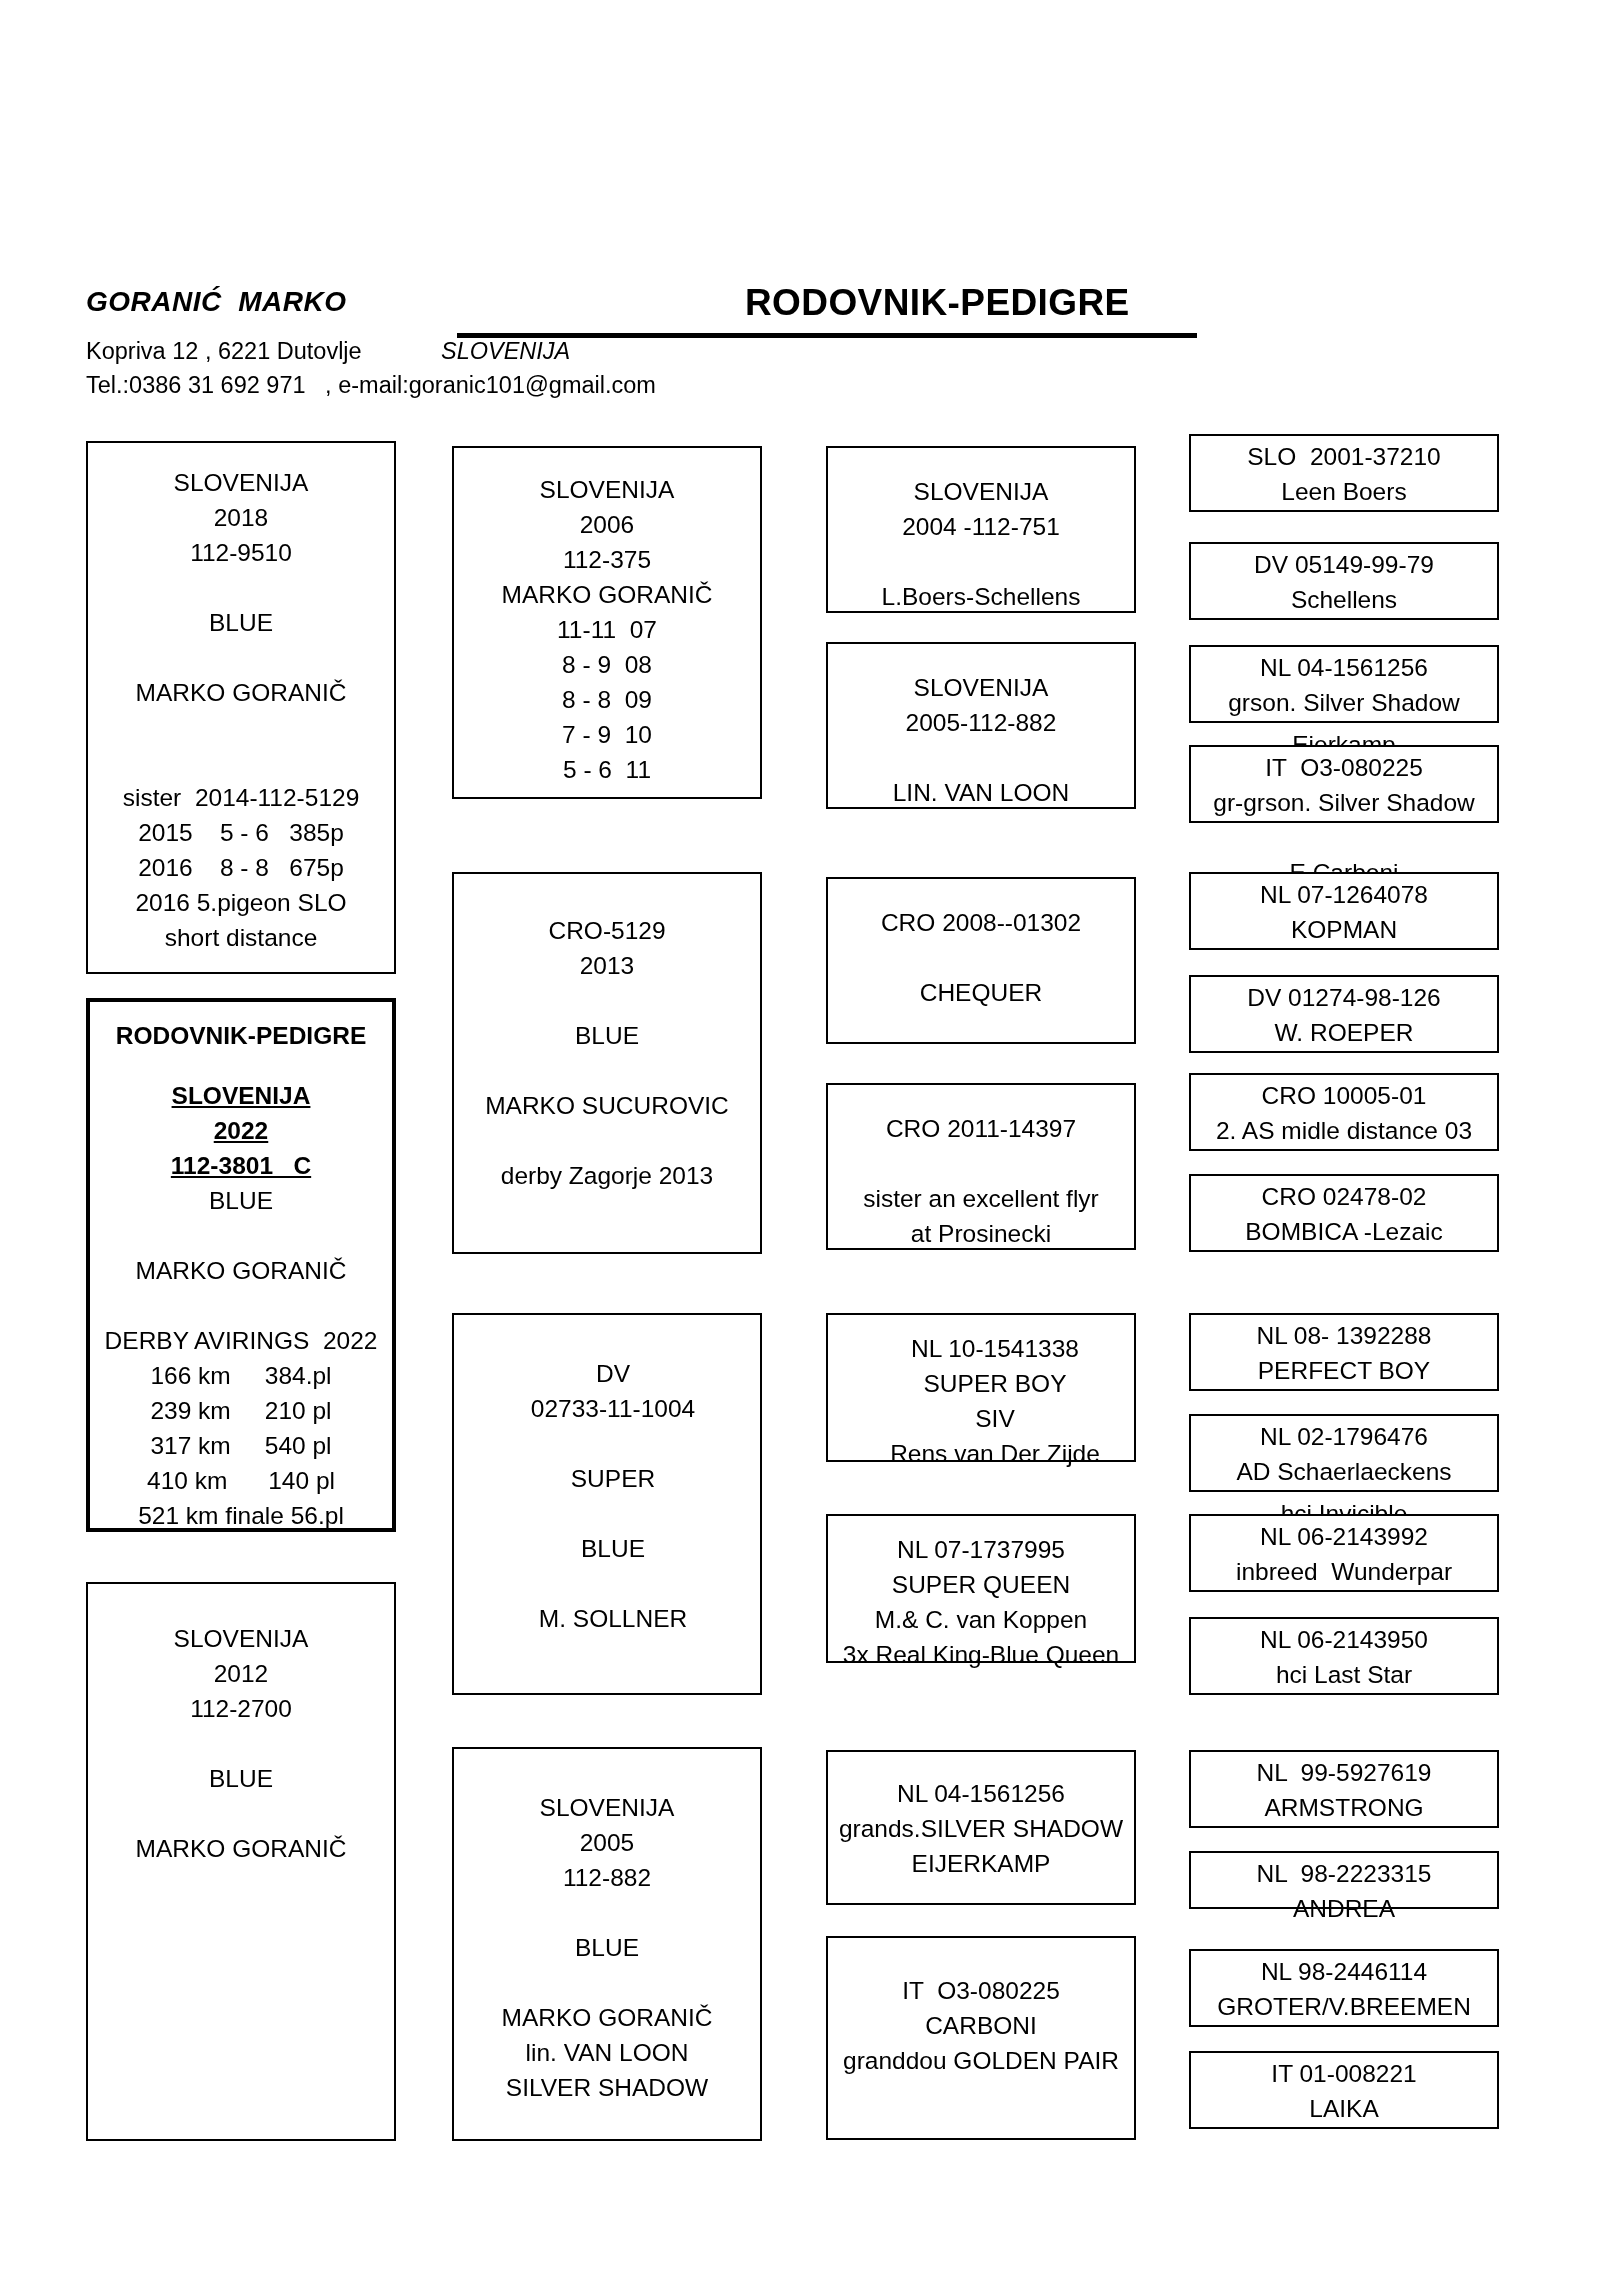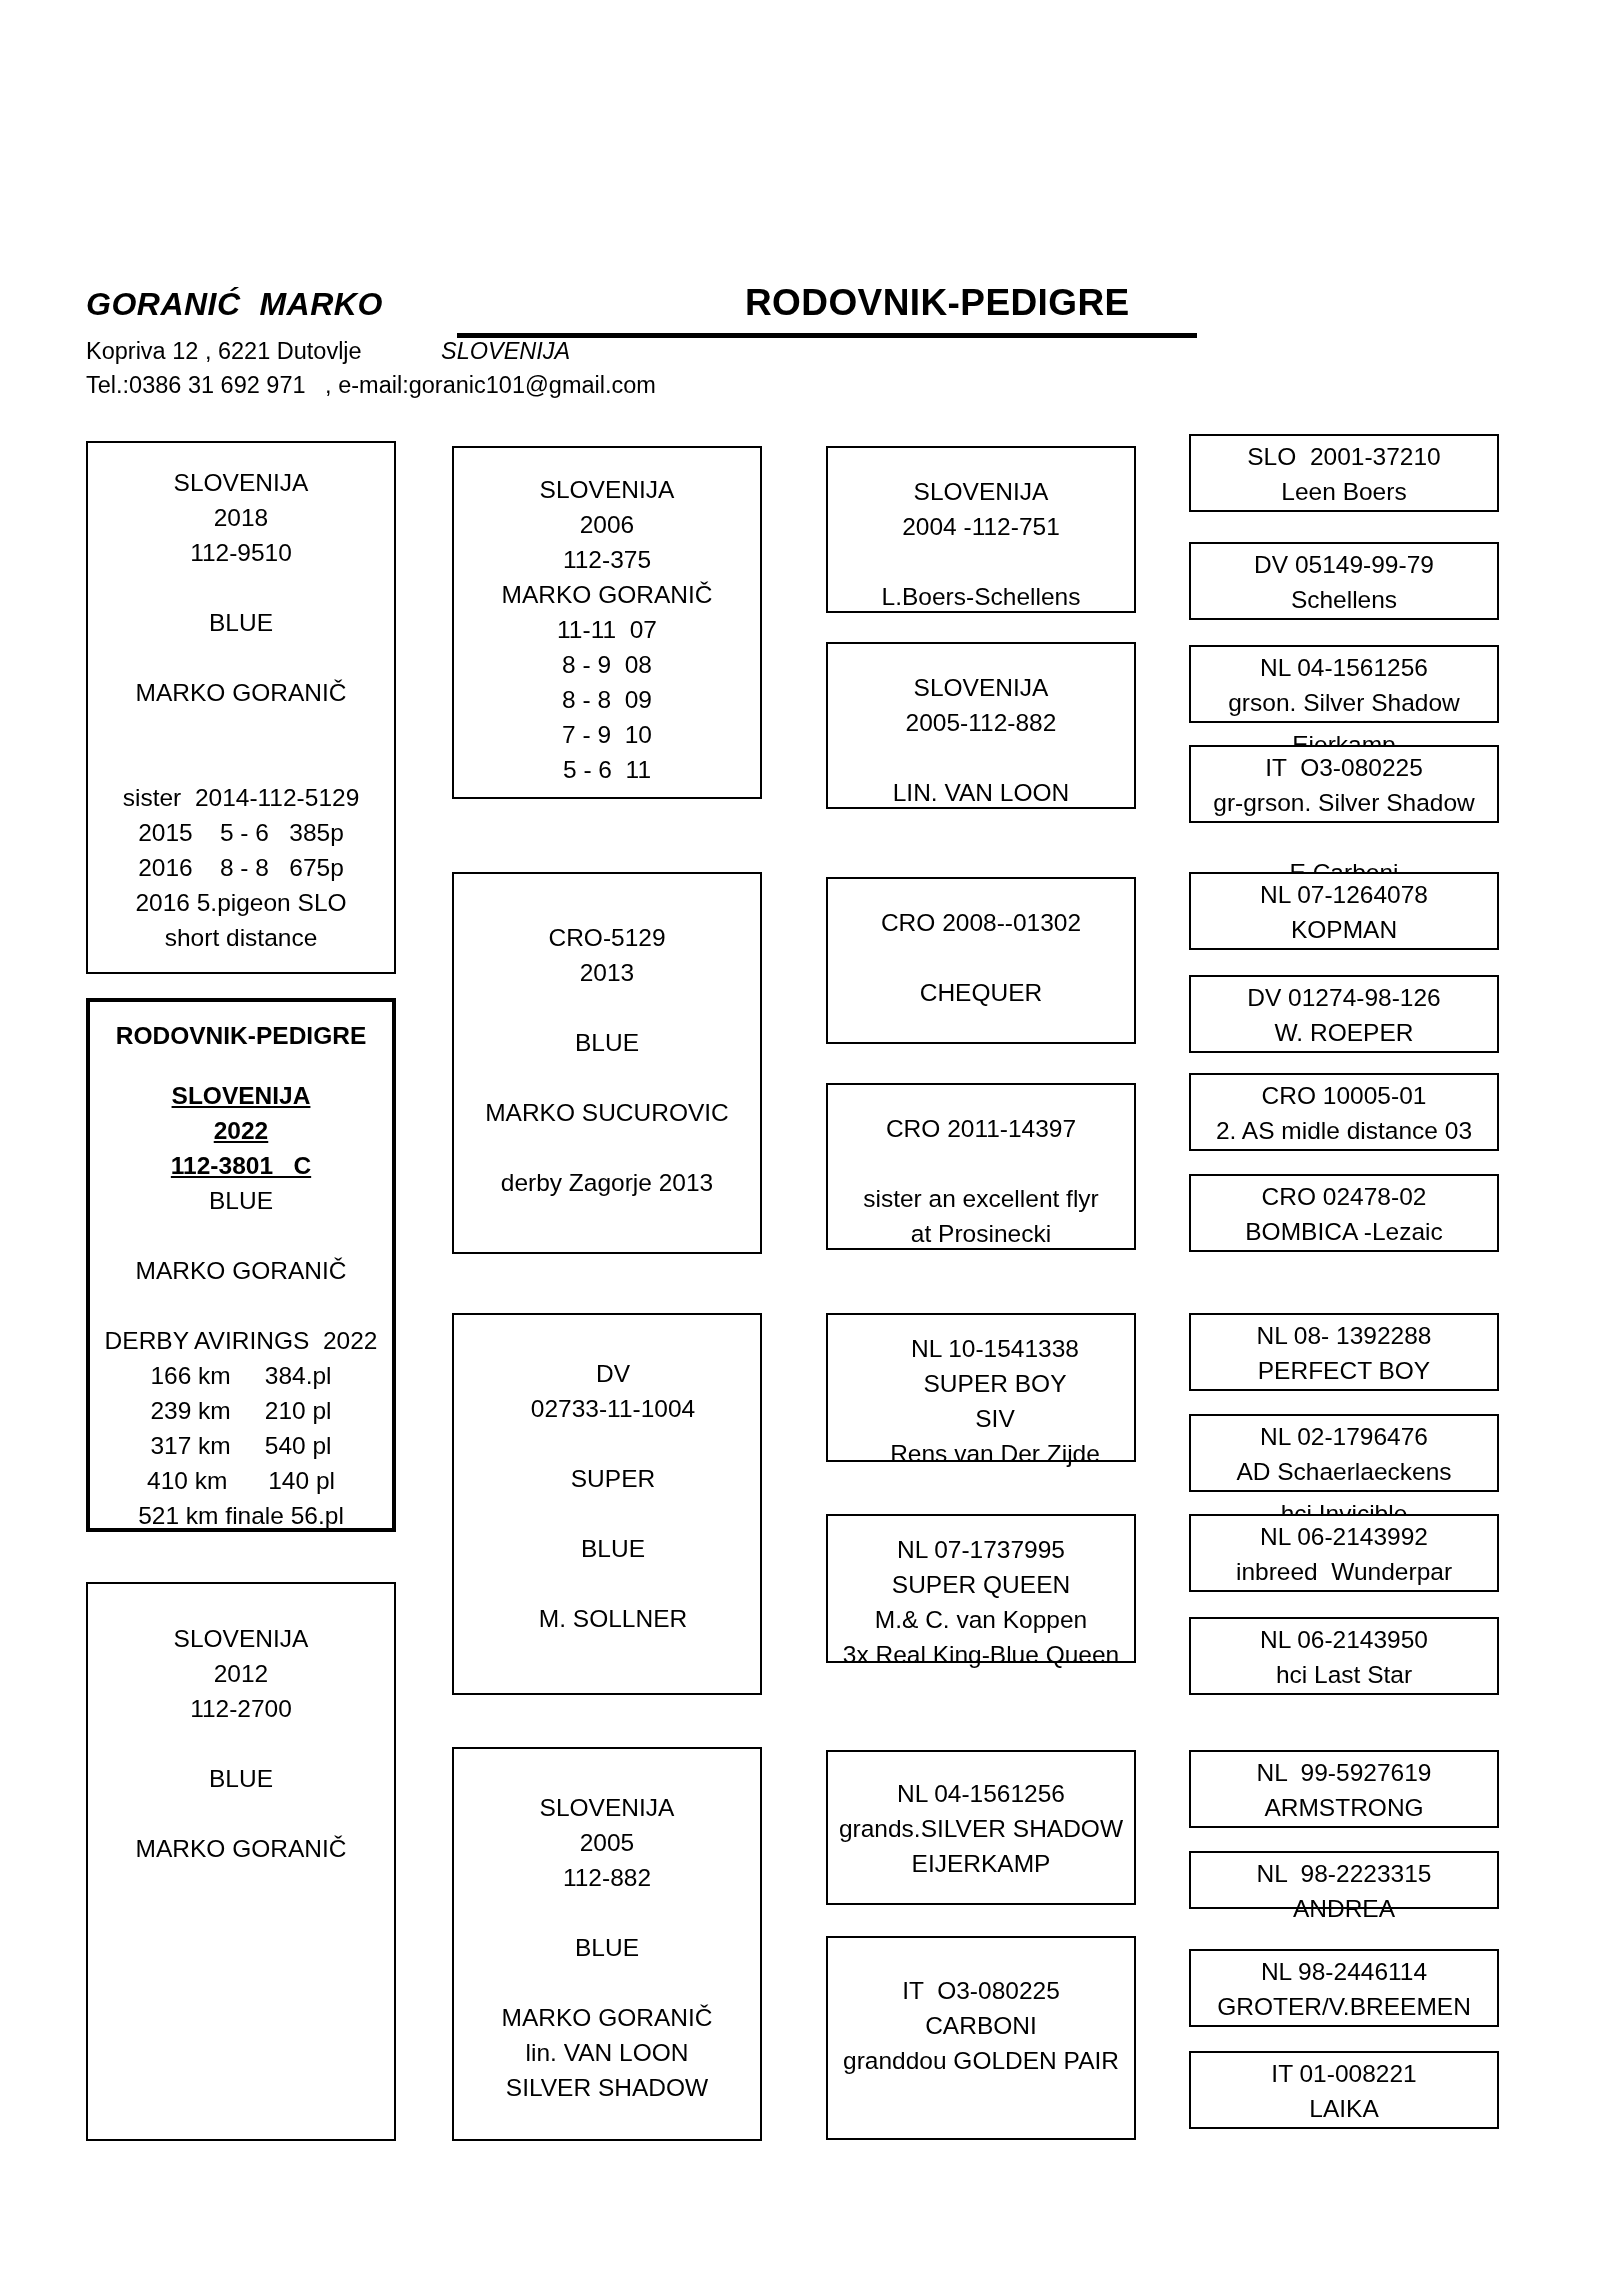--- a/index.html
+++ b/index.html
@@ -18,21 +18,21 @@
     height: 2293px;
     background: #ffffff;
     overflow: hidden;
   }
 
   
   .hdr-breeder {
     position: absolute;
     left: 86px;
     top: 286px;
-    font-size: 32px;
+    font-size: 28px;
     font-weight: bold;
     font-style: italic;
     letter-spacing: 0.5px;
     white-space: pre;
   }
   .hdr-title {
     position: absolute;
     left: 745px;
     top: 282px;
     font-size: 37px;
@@ -183,21 +183,21 @@
         <div class="ln">MARKO GORANIČ</div>
         <div class="ln">11-11  07</div>
         <div class="ln">8 - 9  08</div>
         <div class="ln">8 - 8  09</div>
         <div class="ln">7 - 9  10</div>
         <div class="ln">5 - 6  11</div>
       </div>
   </div>
 
   <div class="box" style="left:452px; top:872px; width:310px; height:382px;">
-    <div class="lines" style="top:46px;">
+    <div class="lines" style="top:39px;">
         <div class="ln">CRO-5129</div>
         <div class="ln">2013</div>
         <div class="ln blank">&nbsp;</div>
         <div class="ln">BLUE</div>
         <div class="ln blank">&nbsp;</div>
         <div class="ln">MARKO SUCUROVIC</div>
         <div class="ln blank">&nbsp;</div>
         <div class="ln">derby Zagorje 2013</div>
       </div>
   </div>

